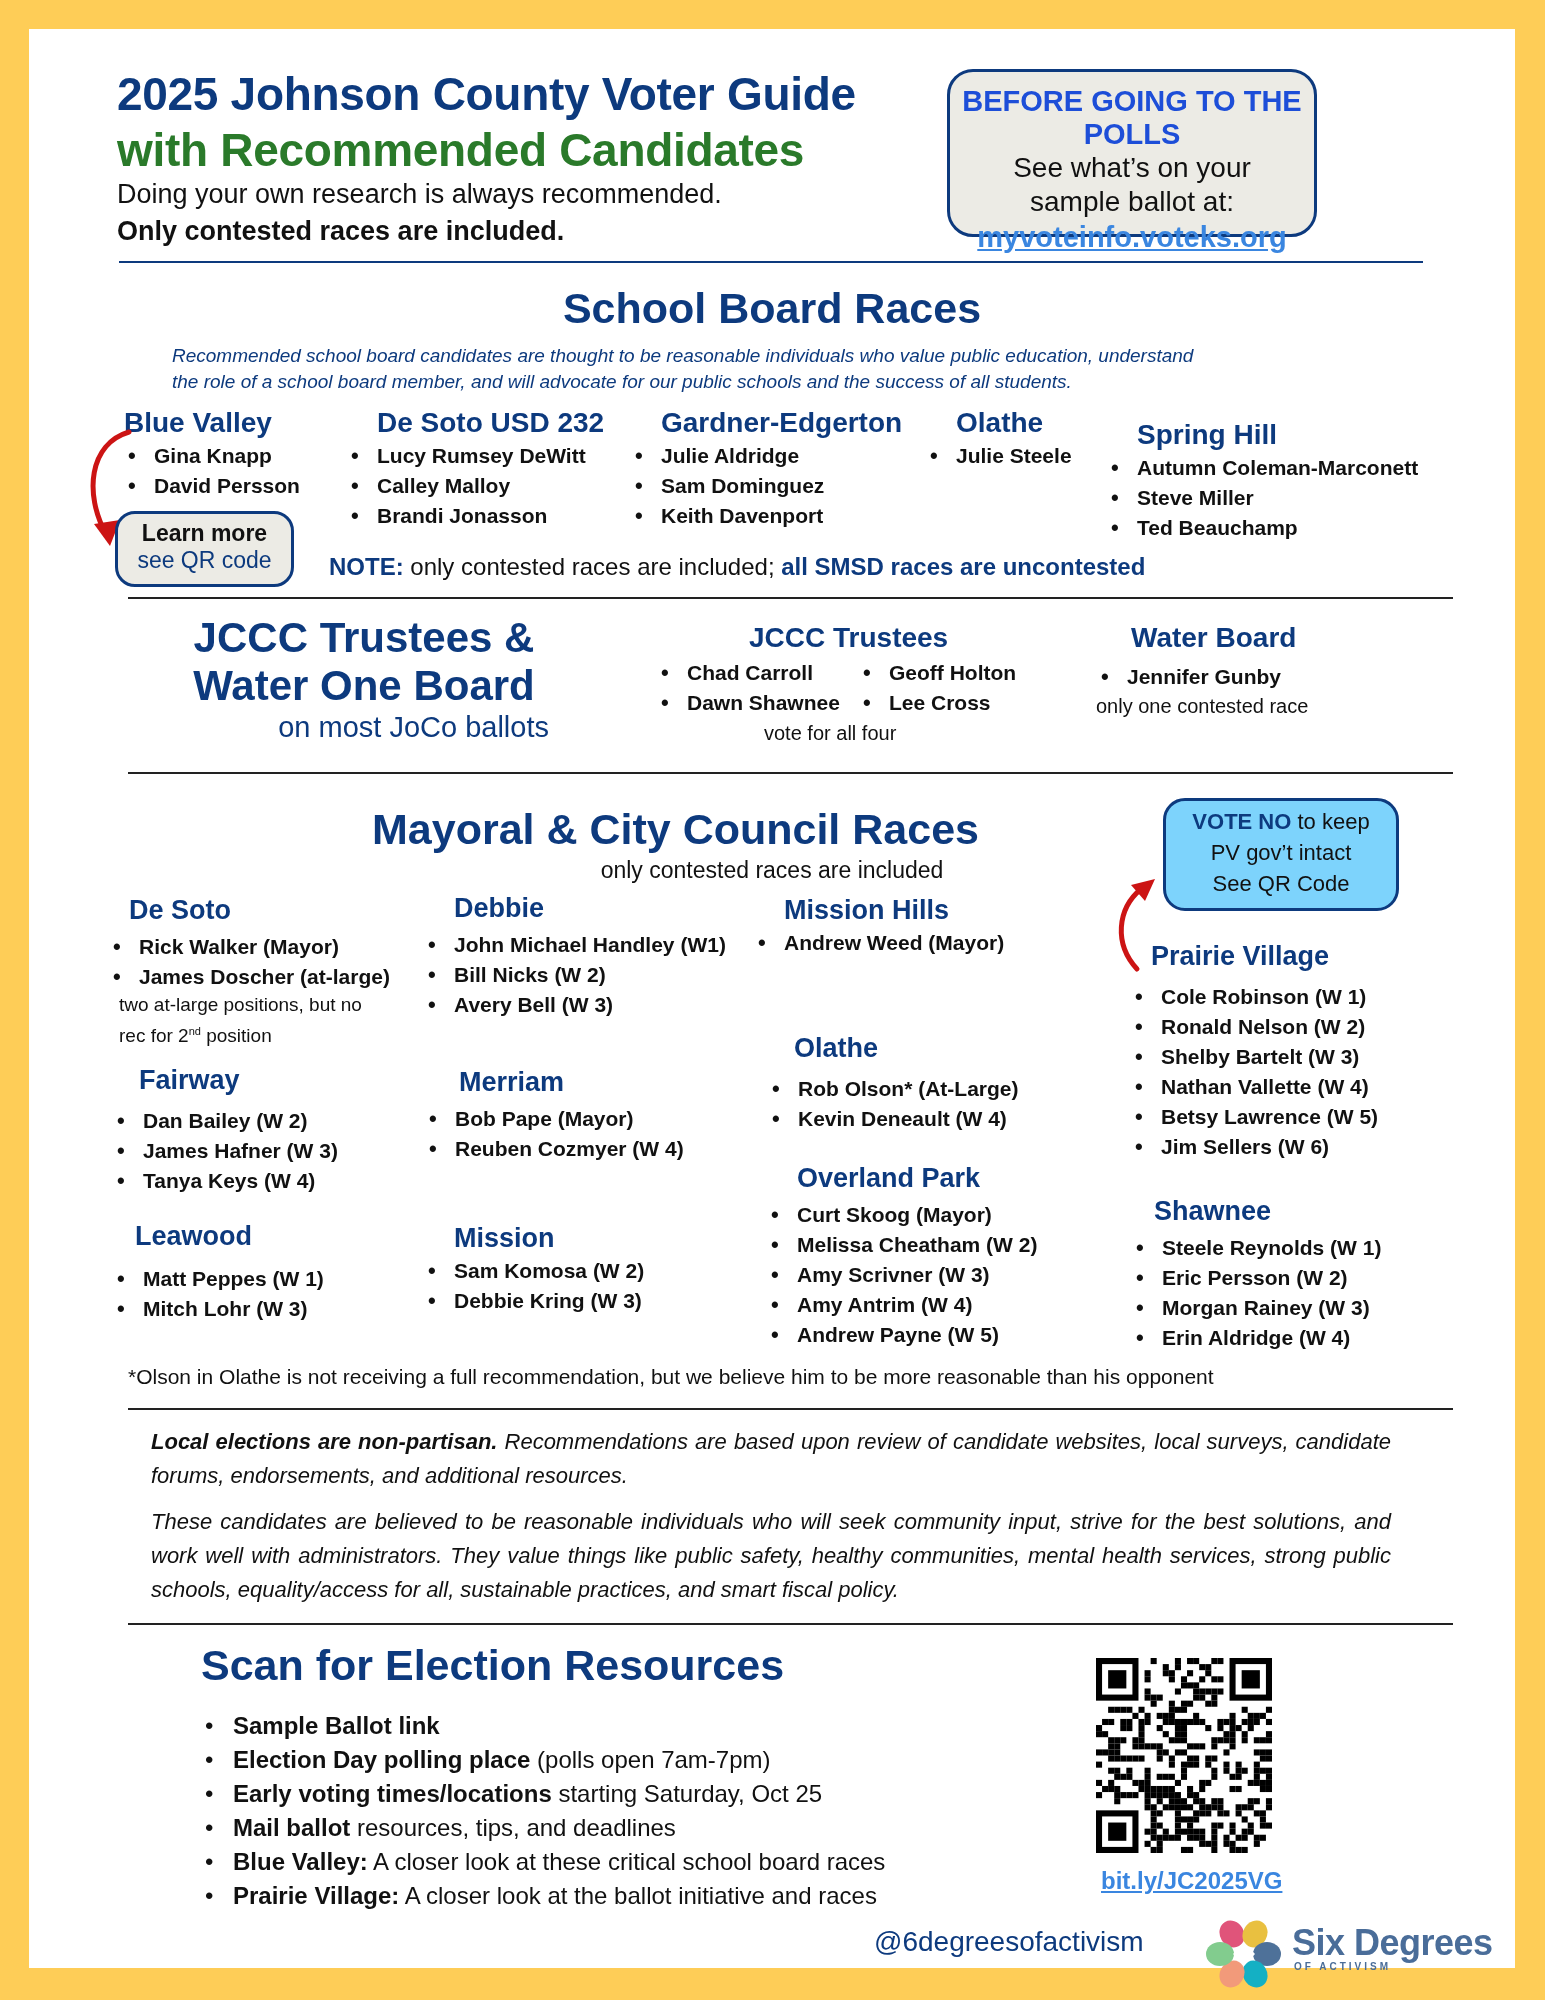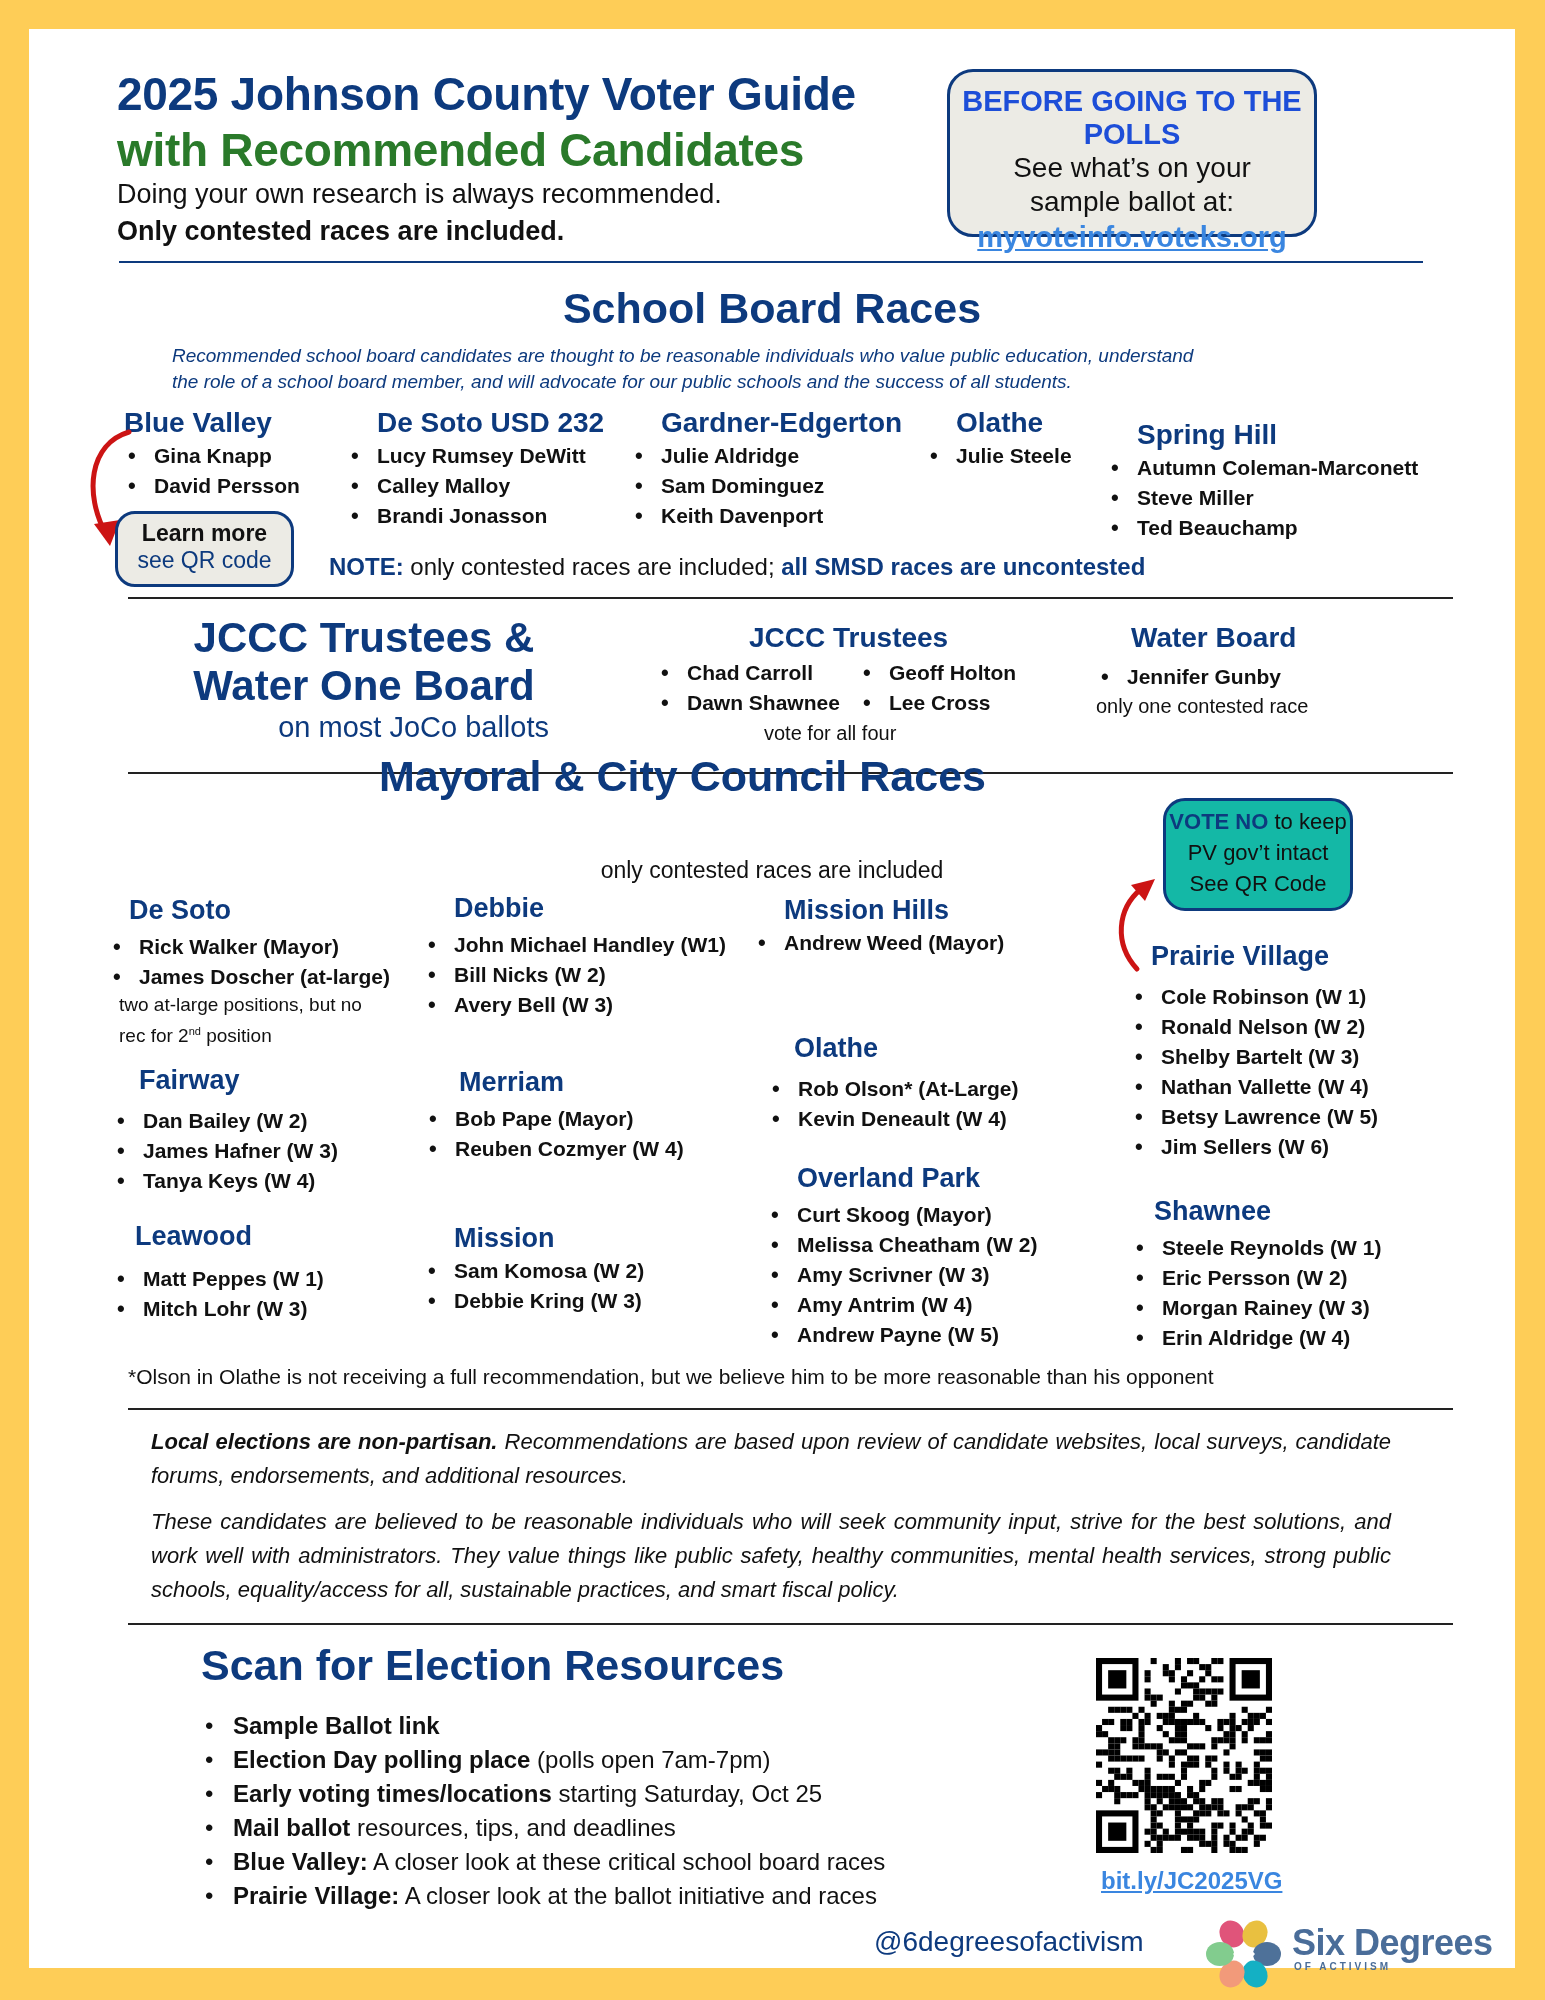--- a/index.html
+++ b/index.html
@@ -24,21 +24,21 @@
   ul.cands li { position: relative; padding-left: 30px; line-height: 30px; white-space: nowrap; }
   ul.cands li::before { content: "•"; position: absolute; left: 4px; top: 0; font-size: 22px; }
   .learn-box { left: 86px; top: 482px; width: 179px; height: 76px; background: #ecebe5; border: 3px solid #0d3a7e; border-radius: 20px; text-align: center; font-family: "Liberation Sans", sans-serif; }
   .learn-box .a { font-size: 23px; font-weight: 700; color: #111; margin-top: 6px; }
   .learn-box .b { font-size: 23px; color: #0d3a7e; }
   .note-line { left: 300px; top: 524px; font-family: "Liberation Sans", sans-serif; font-size: 24px; color: #111; white-space: nowrap; }
   .note-line b { color: #0d3a7e; }
   .jccc-title { left: 150px; top: 585px; width: 370px; text-align: center; font-family: "Liberation Sans", sans-serif; font-weight: 700; font-size: 42px; line-height: 48px; color: #0d3a7e; }
   .jccc-sub { left: 150px; top: 682px; width: 370px; text-align: right; font-family: "Liberation Sans", sans-serif; font-size: 29px; color: #0d3a7e; }
   .small-plain { font-family: "Liberation Sans", sans-serif; font-size: 20px; color: #111; white-space: nowrap; }
-  .vote-no-box { left: 1134px; top: 769px; width: 190px; height: 113px; background: #14b8a6; border: 3px solid #0d3a7e; border-radius: 22px; text-align: center; font-family: "Liberation Sans", sans-serif; font-size: 22px; line-height: 31px; color: #111; padding-top: 5px; }
+  .vote-no-box { left: 1134px; top: 769px; width: 236px; height: 113px; background: #7dd3fc; border: 3px solid #0d3a7e; border-radius: 22px; text-align: center; font-family: "Liberation Sans", sans-serif; font-size: 22px; line-height: 31px; color: #111; padding-top: 5px; }
   .vote-no-box b { color: #0d3a7e; }
   .footnote { left: 99px; top: 1336px; font-family: "Liberation Sans", sans-serif; font-size: 21px; color: #111; white-space: nowrap; }
   .para { left: 122px; width: 1240px; font-family: "Liberation Sans", sans-serif; font-style: italic; font-size: 22px; line-height: 34px; color: #111; text-align: justify; }
   .scan-title { left: 172px; top: 1612px; font-family: "Liberation Sans", sans-serif; font-weight: 700; font-size: 43px; color: #0d3a7e; }
   ul.res { list-style: none; font-family: "Liberation Sans", sans-serif; font-size: 24px; color: #111; }
   ul.res li { position: relative; padding-left: 32px; line-height: 34px; white-space: nowrap; }
   ul.res li::before { content: "•"; position: absolute; left: 4px; top: 0; }
   ul.res li b { font-weight: 700; }
   .qr { left: 1067px; top: 1629px; width: 176px; height: 195px; }
   .bitly { left: 1072px; top: 1838px; font-family: "Liberation Sans", sans-serif; font-weight: 700; font-size: 24px; color: #3a86e0; text-decoration: underline; }
@@ -144,21 +144,21 @@
   <div class="abs small-plain" style="left:735px; top:693px;">vote for all four</div>
 
   <div class="abs dist-h" style="left:1102px; top:593px;">Water Board</div>
   <ul class="abs cands" style="left:1068px; top:633px;">
     <li>Jennifer Gunby</li>
   </ul>
   <div class="abs small-plain" style="left:1067px; top:666px;">only one contested race</div>
 
   <div class="rule" style="left:99px; top:743px; width:1325px;"></div>
 
-  <div class="abs section-title" style="left:0; top:723px; width:1293px;margin-left:7px;">Mayoral &amp; City Council Races</div>
+  <div class="abs section-title" style="left:0; top:776px; width:1293px;">Mayoral &amp; City Council Races</div>
   <div class="abs small-plain" style="left:0; top:828px; width:1486px; text-align:center; font-size:23px;">only contested races are included</div>
 
   <div class="abs vote-no-box">
     <div><b>VOTE NO</b><span> to keep</span></div>
     <div>PV gov’t intact</div>
     <div>See QR Code</div>
   </div>
   <svg class="abs" style="left:1080px; top:840px;" width="60" height="110" viewBox="0 0 60 110">
     <path d="M28 100 C 5 75, 8 40, 32 20" fill="none" stroke="#cc1414" stroke-width="5" stroke-linecap="round"></path>
     <path d="M22 16 L46 10 L36 32 Z" fill="#cc1414"></path>

